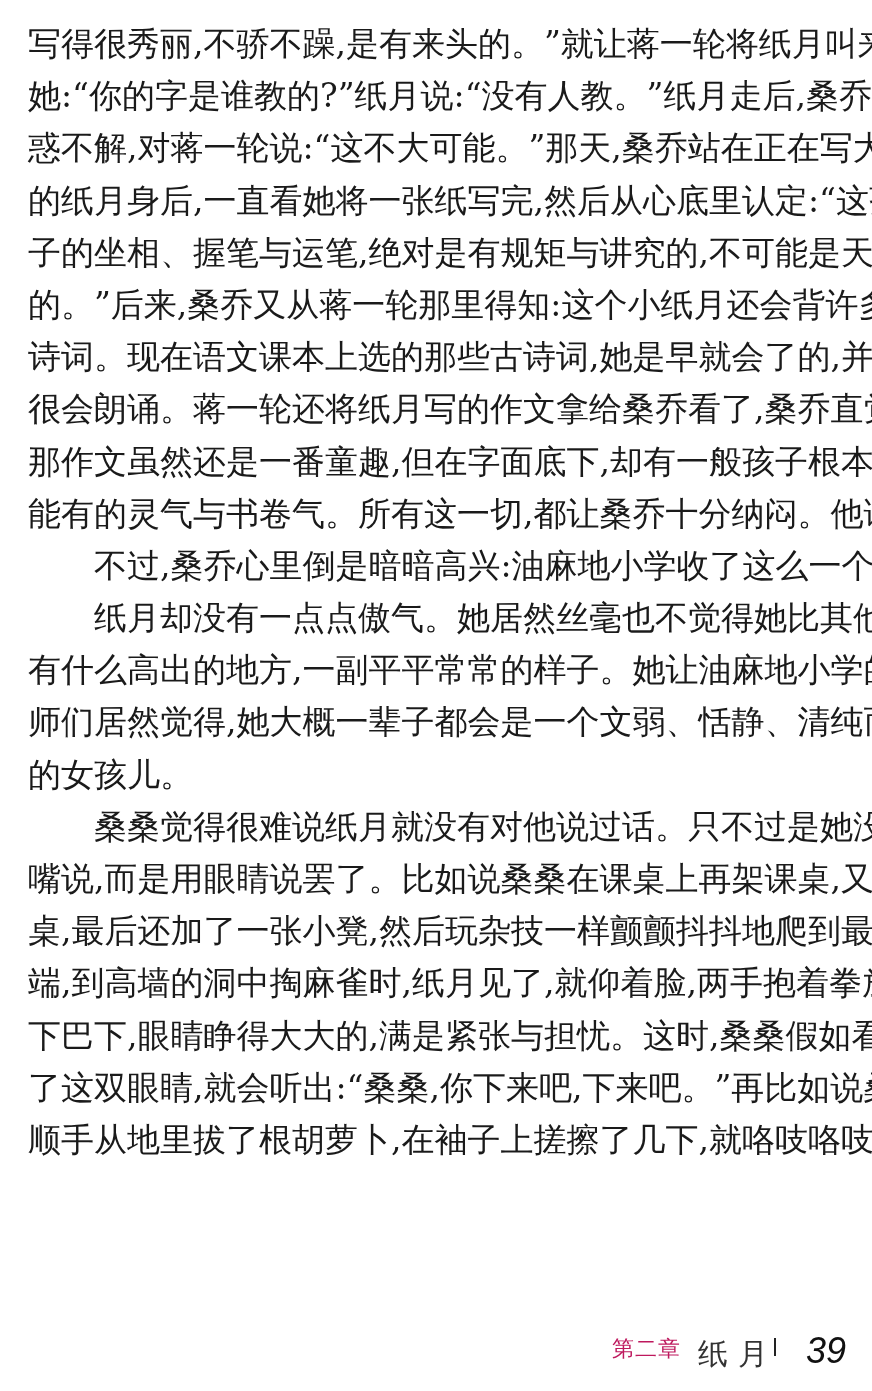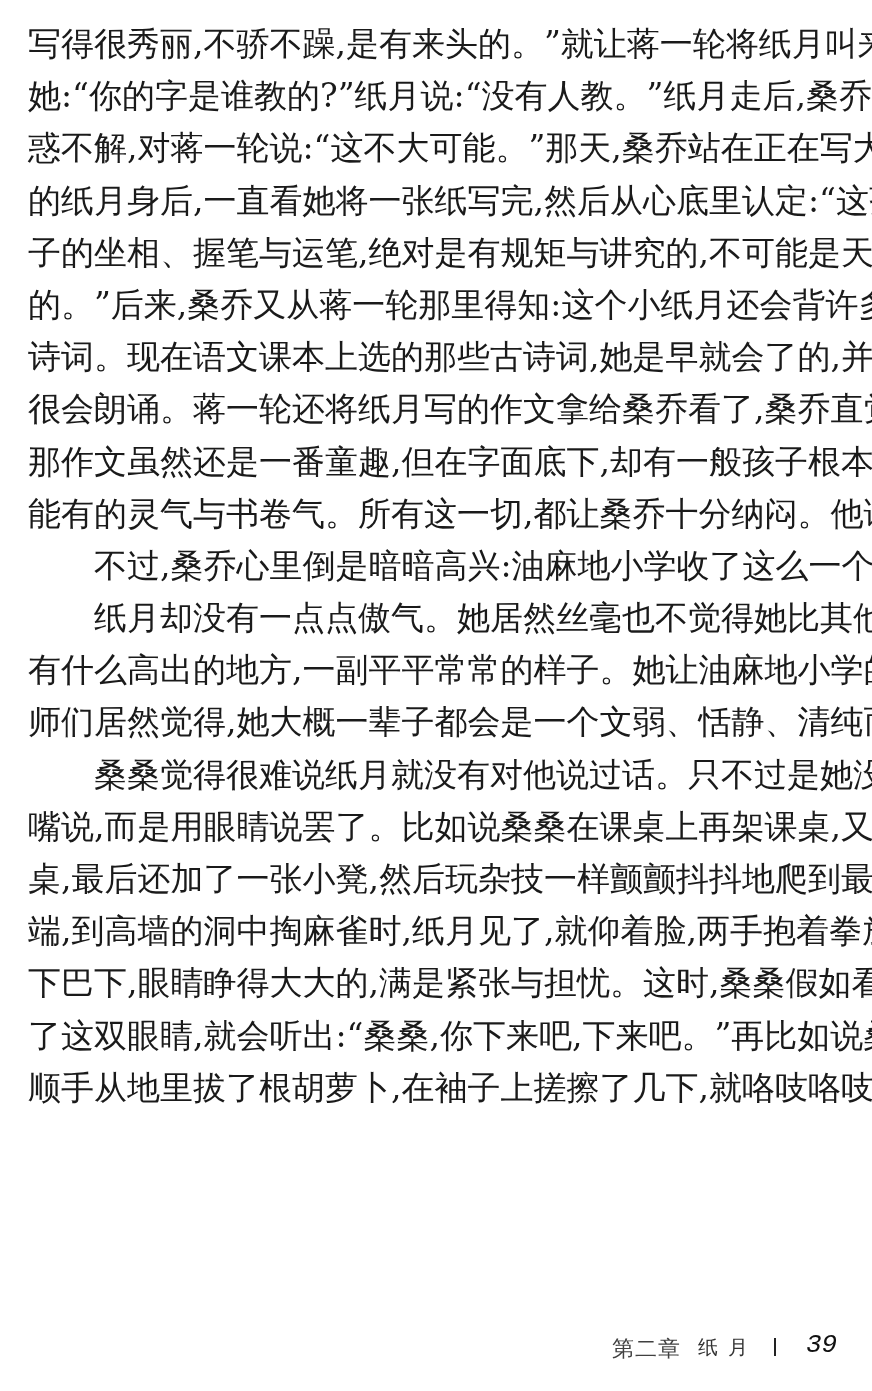--- a/index.html
+++ b/index.html
@@ -42,69 +42,70 @@
       top: 1330px;
       left: 0;
       width: 872px;
       height: 40px;
     }
     .footer .chapter {
       position: absolute;
       left: 612px;
       top: 4px;
       font-size: 22px;
-      color: #404040;
+      color: #be185d;
       letter-spacing: 1px;
       font-family: "DejaVu Sans", "Liberation Sans", sans-serif;
     }
     .footer .title {
       position: absolute;
       left: 698px;
       top: 4px;
-      font-size: 20px;
+      font-size: 30px;
       color: #333;
       letter-spacing: 10px;
       font-family: "DejaVu Sans", "Liberation Sans", sans-serif;
     }
     .footer .divider {
       position: absolute;
       left: 774px;
       top: 8px;
       width: 2px;
       height: 18px;
       background: #222;
     }
     .footer .page-number {
       position: absolute;
       left: 806px;
       top: 0px;
-      font-size: 26px;
+      font-size: 36px;
       font-style: italic;
       color: #111;
-      font-family: Liberation Mono, monospace;
+      font-family: Liberation Sans, sans-serif;
     }
   </style>
 </head>
 <body>
 
 <div class="page-body">
   <span class="line">写得很秀丽,不骄不躁,是有来头的。”就让蒋一轮将纸月叫来,问</span>
   <span class="line">她:“你的字是谁教的?”纸月说:“没有人教。”纸月走后,桑乔就大</span>
   <span class="line">惑不解,对蒋一轮说:“这不大可能。”那天,桑乔站在正在写大字</span>
   <span class="line">的纸月身后,一直看她将一张纸写完,然后从心底里认定:“这孩</span>
   <span class="line">子的坐相、握笔与运笔,绝对是有规矩与讲究的,不可能是天生</span>
   <span class="line">的。”后来,桑乔又从蒋一轮那里得知:这个小纸月还会背许多古</span>
   <span class="line">诗词。现在语文课本上选的那些古诗词,她是早就会了的,并且还</span>
   <span class="line">很会朗诵。蒋一轮还将纸月写的作文拿给桑乔看了,桑乔直觉得</span>
   <span class="line">那作文虽然还是一番童趣,但在字面底下,却有一般孩子根本不可</span>
   <span class="line">能有的灵气与书卷气。所有这一切,都让桑乔十分纳闷。他询问</span>
   <span class="line indent">　　不过,桑乔心里倒是暗暗高兴:油麻地小学收了这么一个不错</span>
   <span class="line indent">　　纸月却没有一点点傲气。她居然丝毫也不觉得她比其他孩子</span>
   <span class="line">有什么高出的地方,一副平平常常的样子。她让油麻地小学的老</span>
   <span class="line">师们居然觉得,她大概一辈子都会是一个文弱、恬静、清纯而柔和</span>
+  <span class="line last">的女孩儿。</span>
   <span class="line indent">　　桑桑觉得很难说纸月就没有对他说过话。只不过是她没有用</span>
   <span class="line">嘴说,而是用眼睛说罢了。比如说桑桑在课桌上再架课桌,又架课</span>
   <span class="line">桌,最后还加了一张小凳,然后玩杂技一样颤颤抖抖地爬到最顶</span>
   <span class="line">端,到高墙的洞中掏麻雀时,纸月见了,就仰着脸,两手抱着拳放在</span>
   <span class="line">下巴下,眼睛睁得大大的,满是紧张与担忧。这时,桑桑假如看到</span>
   <span class="line">了这双眼睛,就会听出:“桑桑,你下来吧,下来吧。”再比如说桑桑</span>
   <span class="line">顺手从地里拔了根胡萝卜,在袖子上搓擦了几下,就咯吱咯吱地吃</span>
 </div>
 
 <div class="footer">

